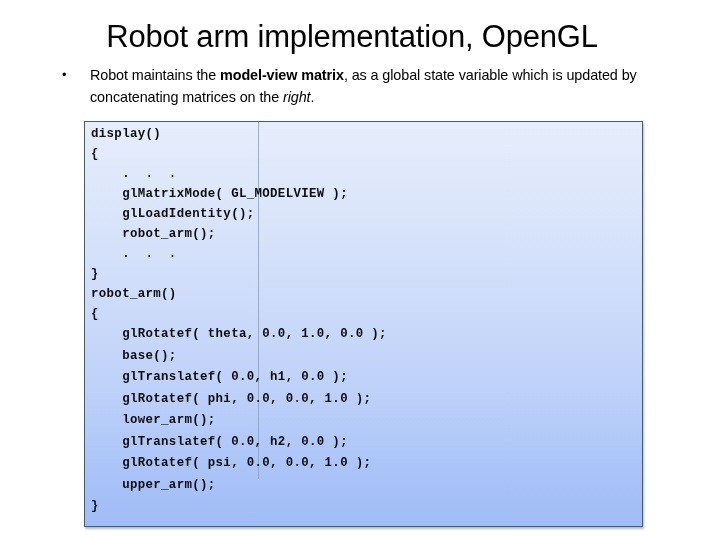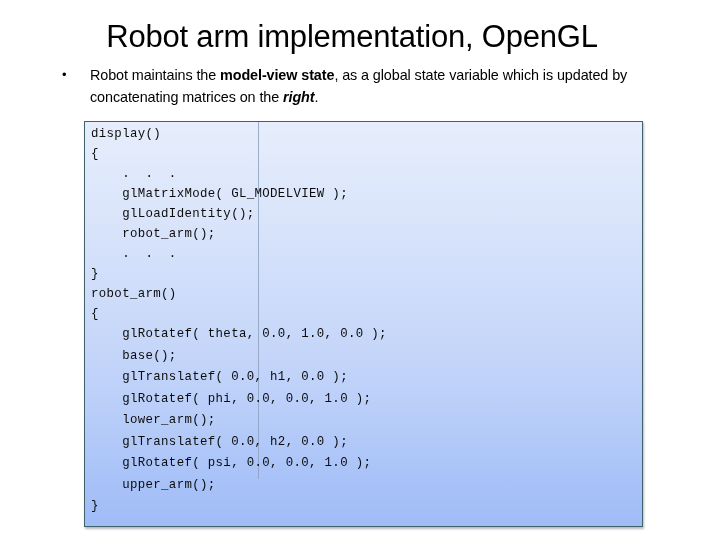--- a/index.html
+++ b/index.html
@@ -51,21 +51,21 @@
     padding-left: 6px;
     font-size: 13px;
     line-height: 22px;
     box-sizing: border-box;
   }
   .bullet-text {
     flex: 1 1 auto;
     letter-spacing: -0.1px;
   }
   .bullet-text b { font-weight: bold; }
-  .bullet-text i { font-style: italic; font-weight: bold; }
+  .bullet-text i { font-style: italic; font-weight: normal; }
 
   
   #code-box {
     position: absolute;
     left: 84px;
     top: 121px;
     width: 559px;
     height: 406px;
     box-sizing: border-box;
     border: 1px solid #41626b;
@@ -83,21 +83,21 @@
     background: #8ea2bf;
     opacity: 0.85;
   }
   #code-lines {
     position: absolute;
     left: 6px;
     top: 2px;
     right: 0;
     font-family: "Liberation Mono", "DejaVu Sans Mono", monospace;
     font-size: 12.4px;
-    font-weight: normal;
+    font-weight: bold;
     color: #0c0c0c;
     white-space: pre;
     letter-spacing: 0.35px;
   }
   .code-line {
     height: 20px;
     line-height: 20px;
   }
   .code-line.wide {
     height: 21.5px;
@@ -105,20 +105,20 @@
   }
 </style>
 </head>
 <body>
 
 <div id="slide-title">Robot arm implementation, OpenGL</div>
 
 <div id="body-list">
   <div class="bullet-row">
     <span class="bullet-mark">•</span>
-    <span class="bullet-text"><span>Robot maintains the </span><b>model-view state</b><span>, as  a global state variable which is updated by concatenating matrices on the </span><i>right</i><span>.</span></span>
+    <span class="bullet-text"><span>Robot maintains the </span><b>model-view matrix</b><span>, as  a global state variable which is updated by concatenating matrices on the </span><i>right</i><span>.</span></span>
   </div>
 </div>
 
 <div id="code-box">
   <div id="code-divider"></div>
   <div id="code-lines"><div class="code-line">display()</div><div class="code-line">{</div><div class="code-line">    .  .  .</div><div class="code-line">    glMatrixMode( GL_MODELVIEW );</div><div class="code-line">    glLoadIdentity();</div><div class="code-line">    robot_arm();</div><div class="code-line">    .  .  .</div><div class="code-line">}</div><div class="code-line">robot_arm()</div><div class="code-line">{</div><div class="code-line wide">    glRotatef( theta, 0.0, 1.0, 0.0 );</div><div class="code-line wide">    base();</div><div class="code-line wide">    glTranslatef( 0.0, h1, 0.0 );</div><div class="code-line wide">    glRotatef( phi, 0.0, 0.0, 1.0 );</div><div class="code-line wide">    lower_arm();</div><div class="code-line wide">    glTranslatef( 0.0, h2, 0.0 );</div><div class="code-line wide">    glRotatef( psi, 0.0, 0.0, 1.0 );</div><div class="code-line wide">    upper_arm();</div><div class="code-line wide">}</div></div>
 </div>
 
 </body></html>

